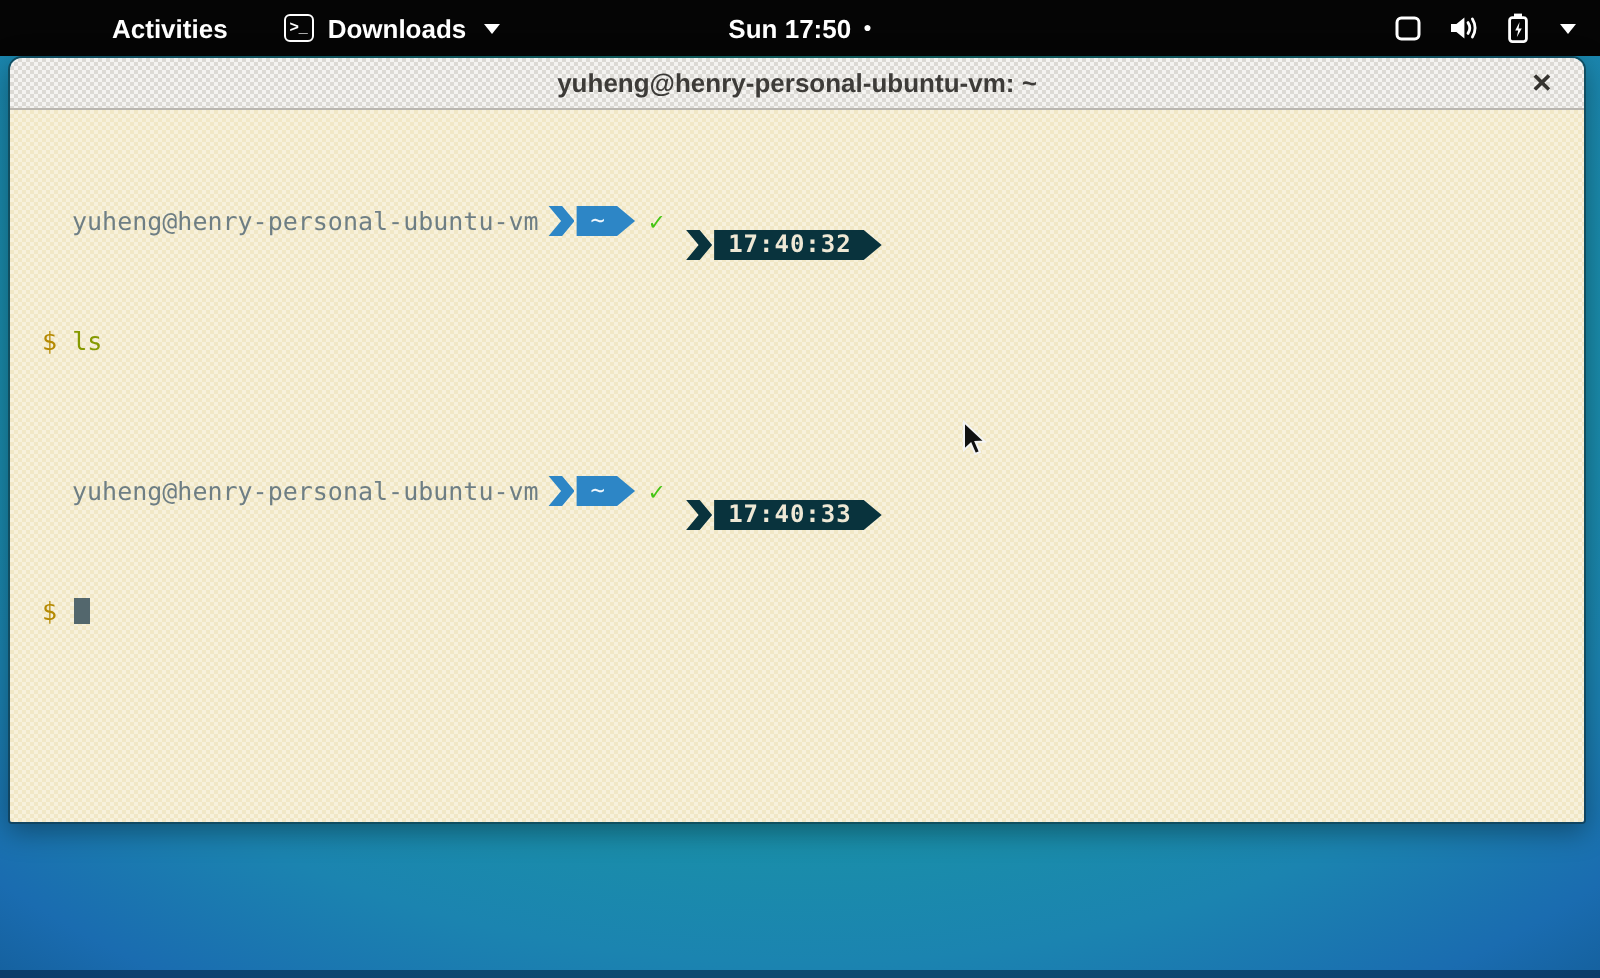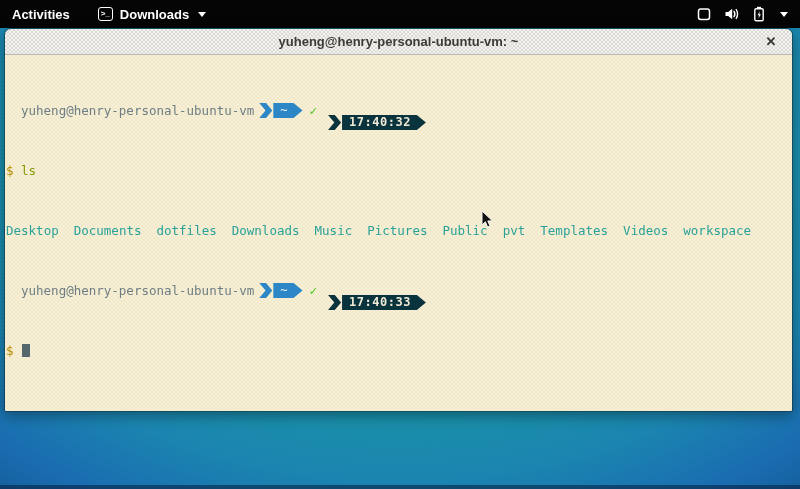--- a/index.html
+++ b/index.html
@@ -15,21 +15,21 @@
   }
   .desktop::after{ content:""; position:absolute; left:0; bottom:0; width:100%; height:4px;
     background:rgba(4,30,60,.55); }
 
   
   .topbar {
     position:absolute; left:0; top:0; width:800px; height:28px;
     background:#050505; display:flex; align-items:center;
     color:#fff; font-size:13px; font-weight:700;
   }
-  .tb-left { display:flex; align-items:center; gap:6px; }
+  .tb-left { display:flex; align-items:center; gap:6px;margin-left:44px; }
   .activities { padding:0 12px; height:28px; display:flex; align-items:center; }
   .appmenu { display:flex; align-items:center; gap:7px; padding:0 10px; height:28px; }
   .term-glyph {
     width:15px; height:14px; border:1.5px solid #fff; border-radius:3px;
     display:flex; align-items:flex-end; justify-content:center;
     font-size:8px; line-height:9px; font-weight:700; letter-spacing:0; padding-bottom:2px;
   }
   .chev-down { width:0; height:0; border-left:4px solid transparent; border-right:4px solid transparent; border-top:5px solid #fff; margin-left:2px; }
   .tb-clock {
     position:absolute; left:50%; top:0; transform:translateX(-50%);
@@ -60,21 +60,21 @@
     position:absolute; right:12px; top:50%; transform:translateY(-50%);
     width:18px; height:18px; display:flex; align-items:center; justify-content:center;
     color:#35332f; font-size:13px; font-weight:700; cursor:default;
   }
   .term {
     flex:1; background-color:#f7f1dc;
     background-image:repeating-conic-gradient(rgba(226,206,140,.28) 0% 25%, transparent 0% 50%);
     background-size:4px 4px;
     font-family:"DejaVu Sans Mono", monospace;
     font-size:12.5px; line-height:15px; color:#657b83;
-    padding:3px 2px 0 1px; white-space:pre;
+    padding:3px 2px 0 16px; white-space:pre;
   }
   .row { height:15px; }
   .prompt-line { display:flex; align-items:center; padding-left:15px; }
   .p-user { color:#6e7e84; }
   .pl-chevron {
     flex:none; width:13px; height:15px; margin-left:5px;
     clip-path:polygon(0 0,52% 0,100% 50%,52% 100%,0 100%,48% 50%);
   }
   .pl-body {
     flex:none; height:15px; display:flex; align-items:center;
@@ -103,20 +103,24 @@
 
 <div class="topbar">
   <div class="tb-left">
     <div class="activities">Activities</div>
     <div class="appmenu">
       <span class="term-glyph">&gt;_</span>
       <span>Downloads</span>
       <span class="chev-down"></span>
     </div>
   </div>
+  <div class="tb-clock">
+    <span>Sun 17:50</span>
+    <span class="notif-dot">●</span>
+  </div>
   <div class="tb-right">
     <svg width="14" height="15" viewBox="0 0 14 15">
       <rect x="1.5" y="2" width="11" height="10.5" rx="2.2" fill="none" stroke="#fff" stroke-width="1.5"></rect>
     </svg>
     <svg width="16" height="16" viewBox="0 0 16 16">
       <path d="M1.5 6 H4.2 L8.2 2.8 V13.2 L4.2 10 H1.5 Z" fill="#fff"></path>
       <path d="M10 5.3 Q11.8 8 10 10.7" fill="none" stroke="#fff" stroke-width="1.4" stroke-linecap="round"></path>
       <path d="M12.2 3.5 Q14.9 8 12.2 12.5" fill="none" stroke="#fff" stroke-width="1.4" stroke-linecap="round"></path>
     </svg>
     <svg width="12" height="16" viewBox="0 0 12 16">
@@ -140,21 +144,20 @@
       <span class="p-user">yuheng@henry-personal-ubuntu-vm</span>
       <span class="pl-chevron seg-blue"></span>
       <span class="pl-body seg-blue">~</span>
       <span class="chk">✓</span>
       <span class="pl-chevron seg-dark"></span>
       <span class="pl-body seg-dark">17:40:32</span>
     </div>
     
     <div class="row"><span class="sym-dollar">$ </span><span class="cmd-green">ls</span></div>
     
-    <div class="row dirs">Desktop  Documents  dotfiles  Downloads  Music  Pictures  Public  pvt  Templates  Videos  workspace</div>
     
     <div class="row prompt-line">
       <span class="p-user">yuheng@henry-personal-ubuntu-vm</span>
       <span class="pl-chevron seg-blue"></span>
       <span class="pl-body seg-blue">~</span>
       <span class="chk">✓</span>
       <span class="pl-chevron seg-dark"></span>
       <span class="pl-body seg-dark">17:40:33</span>
     </div>
     

